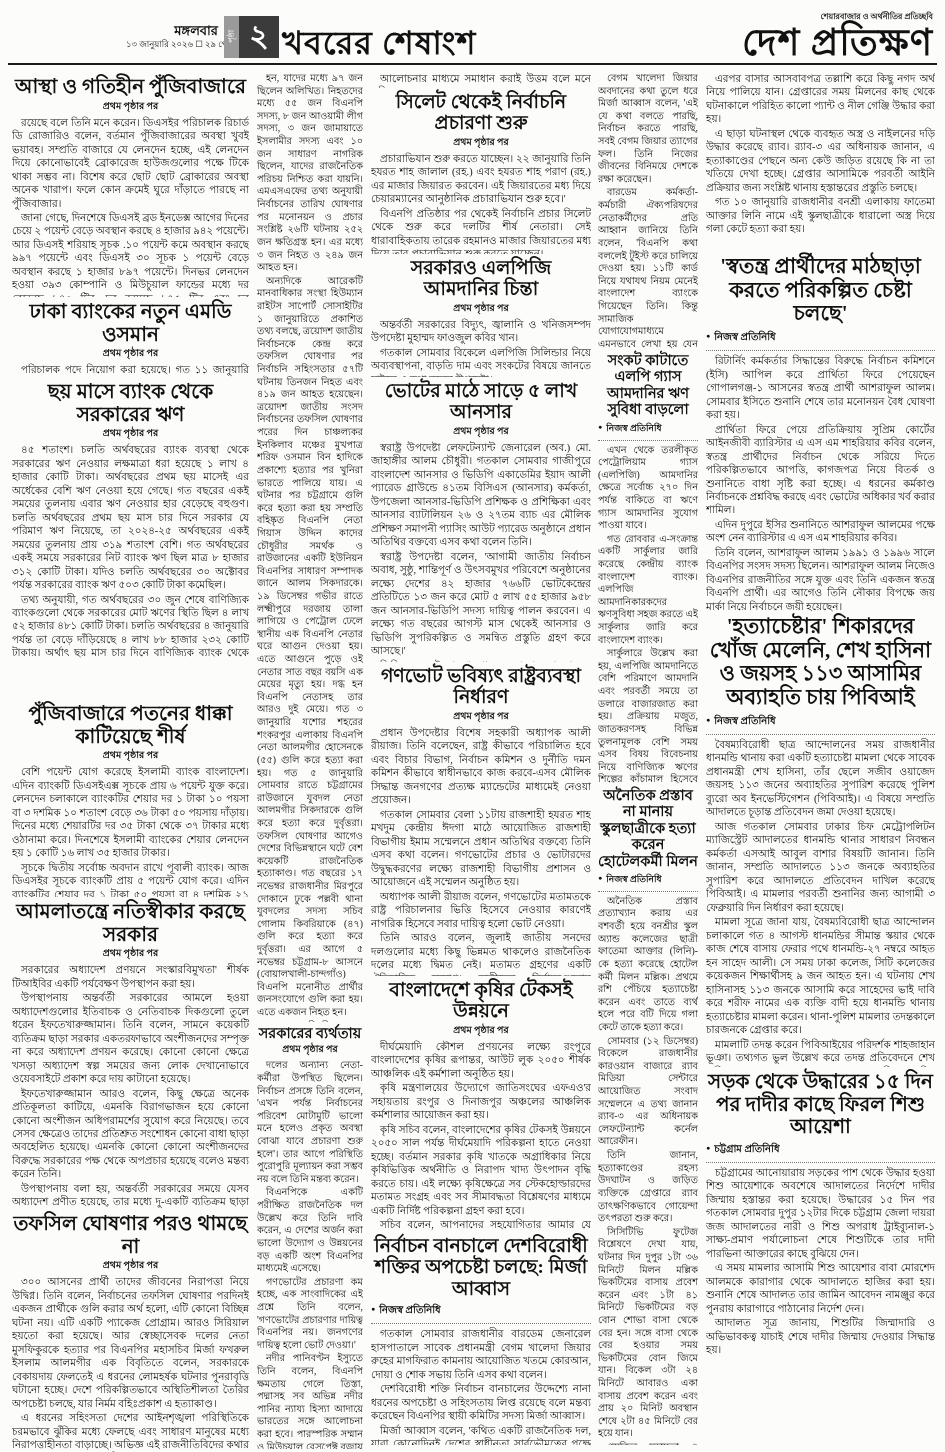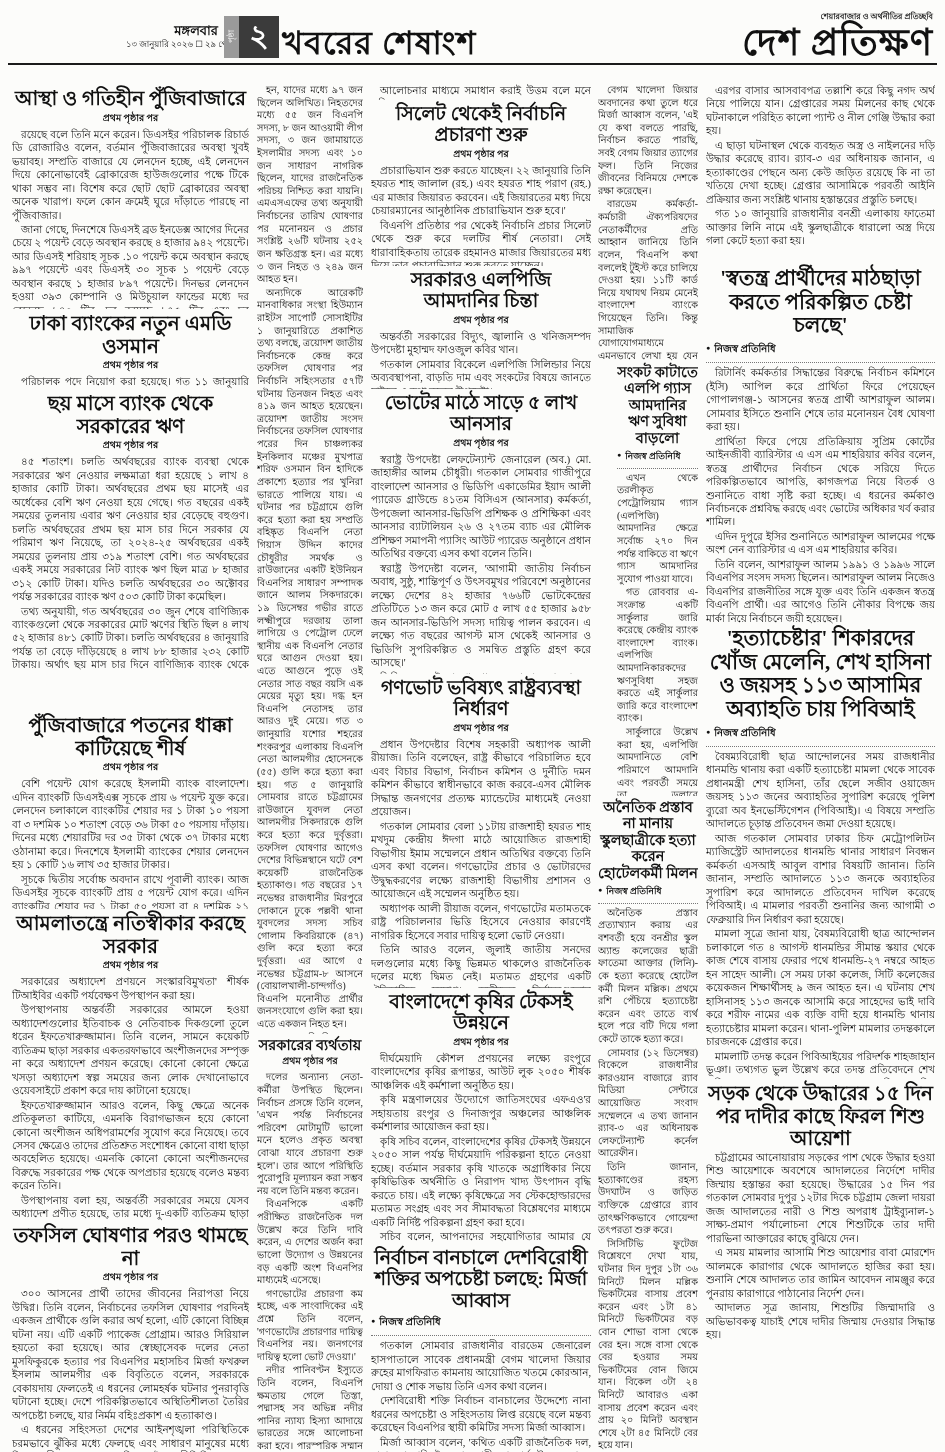--- a/index.html
+++ b/index.html
@@ -13,21 +13,21 @@
   .pglabel{background:#9a9a9a;color:#fff;font-size:8px;writing-mode:vertical-rl;transform:rotate(180deg);
            display:flex;align-items:center;justify-content:center;padding:1px;}
   .pgnum{background:#3b3b3b;color:#fff;font-size:30px;font-weight:bold;width:40px;
          display:flex;align-items:center;justify-content:center;}
   .section-title{position:absolute;left:282px;top:18px;font-size:32px;font-weight:bold;letter-spacing:1px;}
   .masthead{position:absolute;right:12px;top:10px;text-align:right;}
   .tagline{font-size:8px;font-weight:bold;margin-bottom:1px;color:#222;}
   .brand{font-size:37px;font-weight:bold;line-height:1.05;letter-spacing:1px;}
   .headrule{position:absolute;left:8px;right:8px;top:63px;border-top:2px solid #1b1b1b;}
   
-  .col{position:absolute;top:84px;bottom:6px;}
+  .col{position:absolute;top:72px;bottom:6px;}
   .colA{left:12px;width:237px;}
   .colB{left:257px;width:106px;}
   .colC{left:371px;width:220px;}
   .colD{left:598px;width:100px;}
   .colE{left:706px;width:229px;}
   
   .art{overflow:hidden;}
   .hl{font-size:20px;font-weight:bold;text-align:center;margin:3px 0 1px;line-height:1.13;}
   .kick{font-size:9.5px;font-weight:bold;text-align:center;margin:0 0 2px;}
   .byline{font-size:10px;font-weight:bold;border-bottom:1px dotted #777;padding:2px 0 4px;margin-bottom:3px;text-align:left;}
@@ -194,21 +194,21 @@
           </div>
         </article>
       </div>
     <div class="col colD">
         <article class="art" style="height: 277px;">
           <div class="body">
             <p>বেগম খালেদা জিয়ার অবদানের কথা তুলে ধরে মির্জা আব্বাস বলেন, 'এই যে কথা বলতে পারছি, নির্বাচন করতে পারছি, সবই বেগম জিয়ার ত্যাগের ফল। তিনি নিজের জীবনের বিনিময়ে দেশকে রক্ষা করেছেন।</p>
             <p>বারডেম কর্মকর্তা-কর্মচারী ঐক্যপরিষদের নেতাকর্মীদের প্রতি আহ্বান জানিয়ে তিনি বলেন, 'বিএনপি কথা বললেই টুইস্ট করে চালিয়ে দেওয়া হয়। ১১টি কার্ড নিয়ে যথাযথ নিয়ম মেনেই বাংলাদেশ ব্যাংকে গিয়েছেন তিনি। কিন্তু সামাজিক যোগাযোগমাধ্যমে এমনভাবে লেখা হয় যেন শুধু মির্জা আব্বাসের এলাকাতেই নির্বাচন হচ্ছে।'</p>
           </div>
         </article>
-        <article class="art" style="height: 435px; margin-left: 19px;">
+        <article class="art" style="height: 435px;">
           <h2 class="hl">সংকট কাটাতে এলপি গ্যাস আমদানির ঋণ সুবিধা বাড়লো</h2>
           <div class="byline"><span class="dot">●</span><span>নিজস্ব প্রতিনিধি</span></div>
           <div class="body">
             <p>এখন থেকে তরলীকৃত পেট্রোলিয়াম গ্যাস (এলপিজি) আমদানির ক্ষেত্রে সর্বোচ্চ ২৭০ দিন পর্যন্ত বাকিতে বা ঋণে গ্যাস আমদানির সুযোগ পাওয়া যাবে।</p>
             <p>গত রোববার এ-সংক্রান্ত একটি সার্কুলার জারি করেছে কেন্দ্রীয় ব্যাংক বাংলাদেশ ব্যাংক। এলপিজি আমদানিকারকদের ঋণসুবিধা সহজ করতে এই সার্কুলার জারি করে বাংলাদেশ ব্যাংক।</p>
             <p>সার্কুলারে উল্লেখ করা হয়, এলপিজি আমদানিতে বেশি পরিমাণে আমদানি এবং পরবর্তী সময়ে তা ডলারে বাজারজাত করা হয়। প্রক্রিয়ায় মজুত, জাতকরণসহ বিভিন্ন তুলনামূলক বেশি সময় এসব বিষয় বিবেচনায় নিয়ে বাণিজ্যিক ঋণের শিল্পের কাঁচামাল হিসেবে গণ্য করে ছাড় দেওয়া হয়েছে।</p>
           </div>
         </article>
         <article class="art" style="height: 661px;">
           <h2 class="hl">অনৈতিক প্রস্তাব না মানায় স্কুলছাত্রীকে হত্যা করেন হোটেলকর্মী মিলন</h2>
@@ -245,20 +245,21 @@
           <div class="byline"><span class="dot">●</span><span>নিজস্ব প্রতিনিধি</span></div>
           <div class="body">
             <p>বৈষম্যবিরোধী ছাত্র আন্দোলনের সময় রাজধানীর ধানমন্ডি থানায় করা একটি হত্যাচেষ্টা মামলা থেকে সাবেক প্রধানমন্ত্রী শেখ হাসিনা, তাঁর ছেলে সজীব ওয়াজেদ জয়সহ ১১৩ জনের অব্যাহতির সুপারিশ করেছে পুলিশ ব্যুরো অব ইনভেস্টিগেশন (পিবিআই)। এ বিষয়ে সম্প্রতি আদালতে চূড়ান্ত প্রতিবেদন জমা দেওয়া হয়েছে।</p>
             <p>আজ গতকাল সোমবার ঢাকার চিফ মেট্রোপলিটন ম্যাজিস্ট্রেট আদালতের ধানমন্ডি থানার সাধারণ নিবন্ধন কর্মকর্তা এসআই আবুল বাশার বিষয়টি জানান। তিনি জানান, সম্প্রতি আদালতে ১১৩ জনকে অব্যাহতির সুপারিশ করে আদালতে প্রতিবেদন দাখিল করেছে পিবিআই। এ মামলার পরবর্তী শুনানির জন্য আগামী ৩ ফেব্রুয়ারি দিন নির্ধারণ করা হয়েছে।</p>
             <p>মামলা সূত্রে জানা যায়, বৈষম্যবিরোধী ছাত্র আন্দোলন চলাকালে গত ৪ আগস্ট ধানমন্ডির সীমান্ত স্কয়ার থেকে কাজ শেষে বাসায় ফেরার পথে ধানমন্ডি-২৭ নম্বরে আহত হন সাহেদ আলী। সে সময় ঢাকা কলেজ, সিটি কলেজের কয়েকজন শিক্ষার্থীসহ ৯ জন আহত হন। এ ঘটনায় শেখ হাসিনাসহ ১১৩ জনকে আসামি করে সাহেদের ভাই দাবি করে শরীফ নামের এক ব্যক্তি বাদী হয়ে ধানমন্ডি থানায় হত্যাচেষ্টার মামলা করেন। থানা-পুলিশ মামলার তদন্তকালে চারজনকে গ্রেপ্তার করে।</p>
             <p>মামলাটি তদন্ত করেন পিবিআইয়ের পরিদর্শক শাহজাহান ভূঞা। তথ্যগত ভুল উল্লেখ করে তদন্ত প্রতিবেদনে শেখ হাসিনাসহ ১১৩ জনকে মামলা থেকে অব্যাহতির সুপারিশ করেন তিনি।</p>
           </div>
         </article>
         <article class="art" style="height: 378px;">
           <h2 class="hl" style="font-size: 20px;">সড়ক থেকে উদ্ধারের ১৫ দিন পর দাদীর কাছে ফিরল শিশু আয়েশা</h2>
+          <div class="byline"><span class="dot">●</span><span>চট্টগ্রাম প্রতিনিধি</span></div>
           <div class="body">
             <p>চট্টগ্রামের আনোয়ারায় সড়কের পাশ থেকে উদ্ধার হওয়া শিশু আয়েশাকে অবশেষে আদালতের নির্দেশে দাদীর জিম্মায় হস্তান্তর করা হয়েছে। উদ্ধারের ১৫ দিন পর গতকাল সোমবার দুপুর ১২টার দিকে চট্টগ্রাম জেলা দায়রা জজ আদালতের নারী ও শিশু অপরাধ ট্রাইব্যুনাল-১ সাক্ষ্য-প্রমাণ পর্যালোচনা শেষে শিশুটিকে তার দাদী পারভিনা আক্তারের কাছে বুঝিয়ে দেন।</p>
             <p>এ সময় মামলার আসামি শিশু আয়েশার বাবা মোরশেদ আলমকে কারাগার থেকে আদালতে হাজির করা হয়। শুনানি শেষে আদালত তার জামিন আবেদন নামঞ্জুর করে পুনরায় কারাগারে পাঠানোর নির্দেশ দেন।</p>
             <p>আদালত সূত্র জানায়, শিশুটির জিম্মাদারি ও অভিভাবকত্ব যাচাই শেষে দাদীর জিম্মায় দেওয়ার সিদ্ধান্ত হয়।</p>
           </div>
         </article>
       </div>
   </main>
 
 </div>

